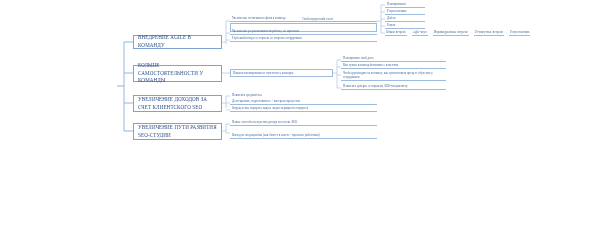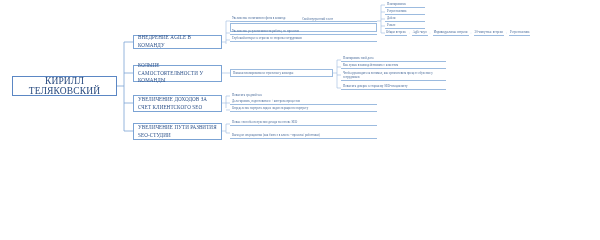--- a/index.html
+++ b/index.html
@@ -141,23 +141,20 @@
       <path d="M226,103 L230,103"></path>
       <path d="M226,110 L230,110"></path>
 
       <path d="M222,131 L226,131"></path>
       <path d="M226,124 L226,133"></path>
       <path d="M226,124 L230,124"></path>
       <path d="M226,133 L230,133"></path>
     </g>
   </svg>
 
-  <div class="node root" style="left:12px; top:76px; width:105px; height:20px;">
-    <span>КИРИЛЛ ТЕЛЯКОВСКИЙ</span>
-  </div>
 
   <div class="node branch" style="left:133px; top:35px; width:89px; height:14px;">
     <span>ВНЕДРЕНИЕ AGILE В КОМАНДУ</span>
   </div>
 
   <div class="node branch" style="left:133px; top:65px; width:89px; height:17px;">
     <span>БОЛЬШЕ САМОСТОЯТЕЛЬНОСТИ У КОМАНДЫ</span>
   </div>
 
   <div class="node branch" style="left:133px; top:95px; width:89px; height:17px;">

